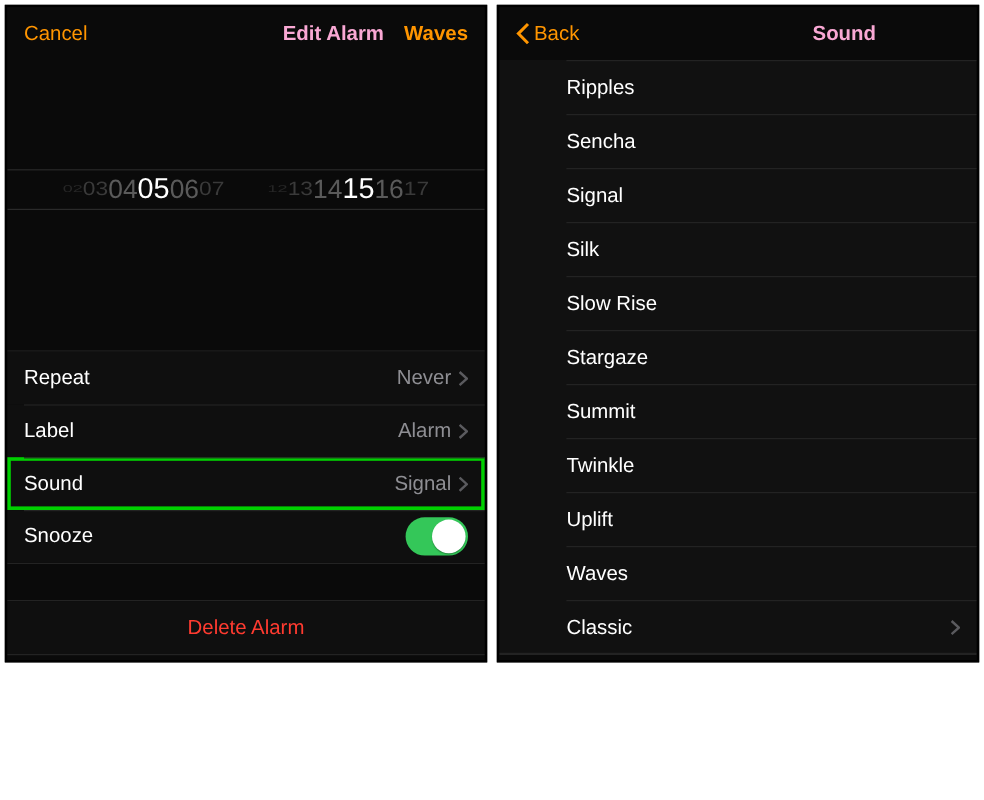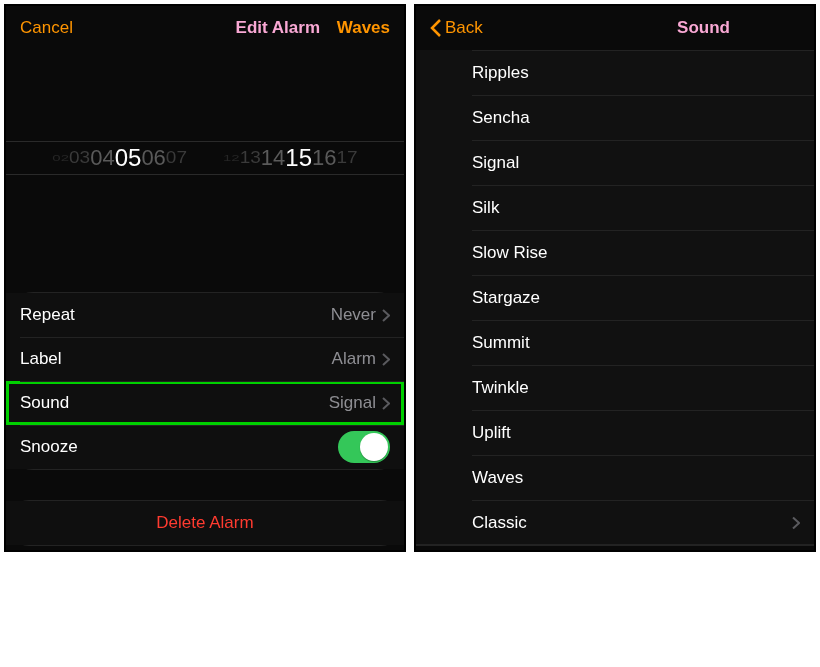--- a/index.html
+++ b/index.html
@@ -87,21 +87,20 @@
       font-weight: 300;
     }
     .picker-row.sel { color: #fff; font-size: 24px; }
     .picker-row.r1 { color: #5a5a5a; font-size: 22px; }
     .picker-row.r2 { color: #3a3a3a; font-size: 19px; transform: scaleY(0.85); }
     .picker-row.r3 { color: #262626; font-size: 15px; transform: scaleY(0.55); }
 
     
     .section {
       background: #0a0a0a;
-      border-radius: 27px;
     }
     .cell {
       height: 44px;
       display: flex;
       align-items: center;
       padding: 0 14px 0 14px;
       font-size: 17px;
       position: relative;
       background: #0f0f0f;
     }

